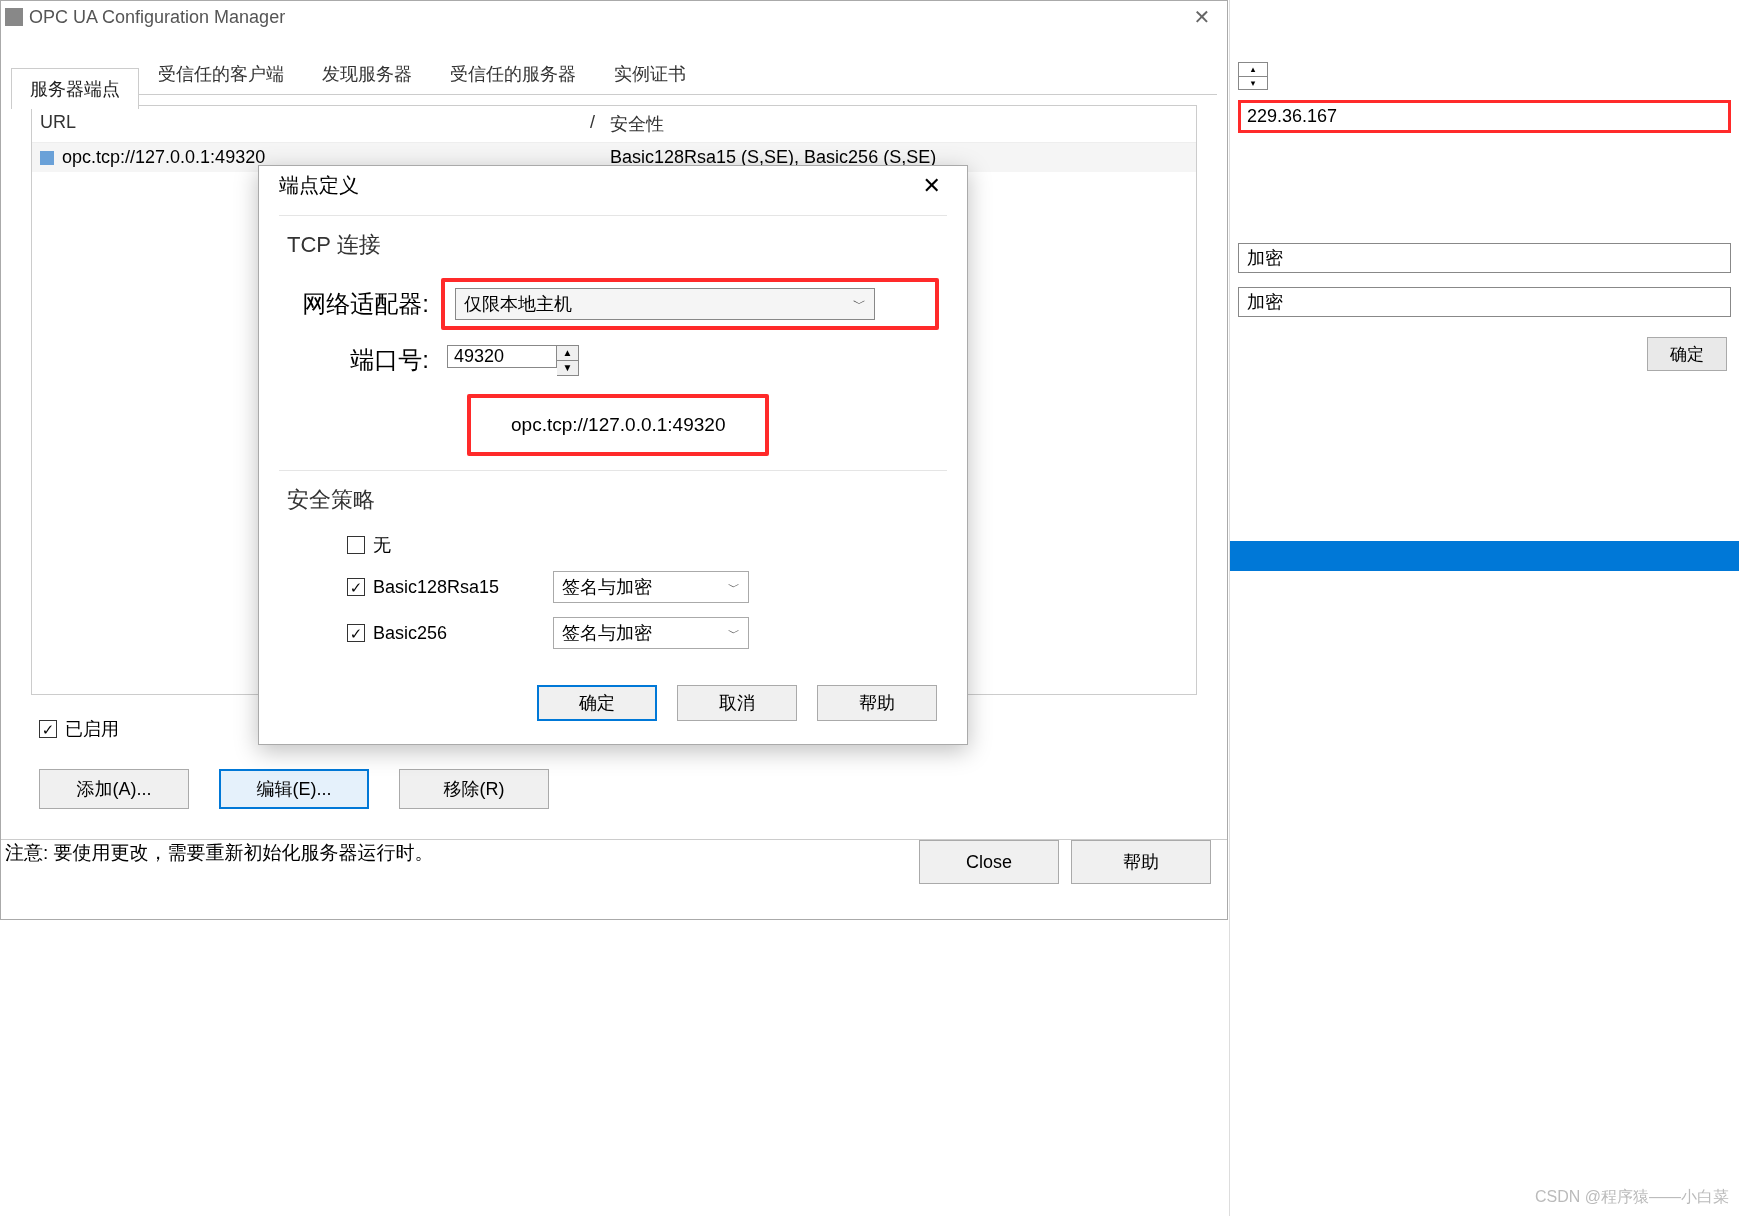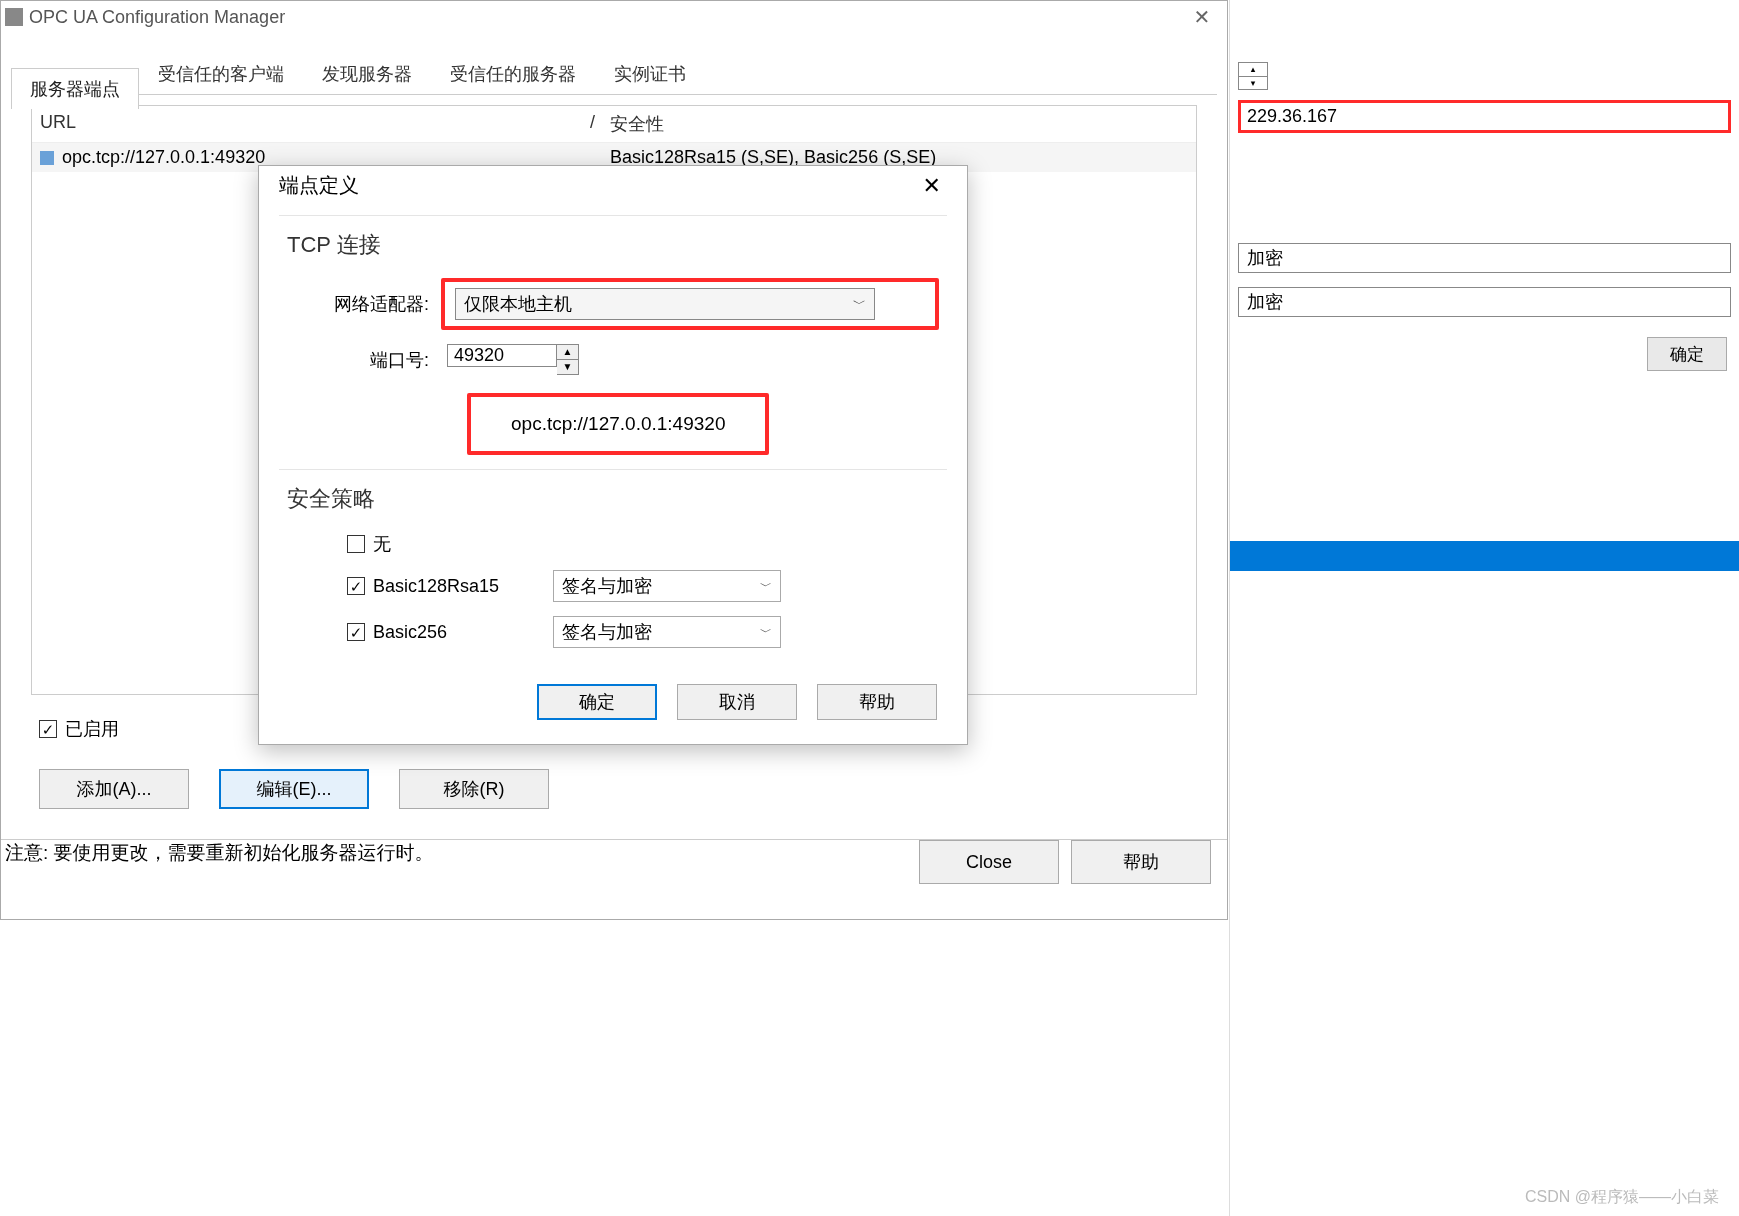--- a/index.html
+++ b/index.html
@@ -40,53 +40,53 @@
   .footer-btns { margin-left: auto; display: flex; gap: 12px; margin-right: 16px; }
   .footer-btns .win-btn { width: 140px; height: 44px; }
 
   
   .modal { position: absolute; left: 258px; top: 165px; width: 710px; height: 580px; background: #fff; border: 1px solid #aaa; box-shadow: 0 6px 22px rgba(0,0,0,.25); z-index: 10; }
   .modal .mtitle { padding: 6px 20px 10px 20px; font-size: 20px; display: flex; align-items:center; }
   .modal .mclose { margin-left:auto; font-size: 22px; padding: 0 6px; }
   .modal .section { margin: 6px 20px; border-top: 1px solid #e5e5e5; padding: 14px 8px 8px 8px; }
   .section-title { font-size: 22px; margin-bottom: 18px; color:#333; }
   .form-row { display: flex; align-items: center; margin: 8px 0; }
-  .form-label { width: 160px; text-align: right; padding-right: 18px; font-size: 18px; }
+  .form-label { width: 160px; text-align: right; padding-right: 18px; font-size: 24px; }
   .combo { flex: 1; max-width: 420px; height: 32px; border: 1px solid #888; background: #f5f5f5; display: flex; align-items: center; padding: 0 8px; }
   .combo .caret { margin-left: auto; font-size: 13px; color:#444; }
   .spinner { display: flex; }
   .spinner input { width: 110px; height: 23px; border: 1px solid #888; padding: 0 6px; font-size: 18px; }
   .spinner .arrows { width: 22px; display: flex; flex-direction: column; border:1px solid #888; border-left:none; }
   .spinner .arrows div { flex:1; text-align:center; font-size:10px; line-height:14px; background:#f0f0f0; border-bottom:1px solid #888;}
   .spinner .arrows div:last-child{border-bottom:none;}
   .url-display { margin: 10px 0 0 180px; font-size: 19px; padding: 16px 40px; }
   .highlight-red { border: 4px solid #ff2a2a; border-radius: 2px; }
   .adapter-wrap { padding: 6px 10px; margin-left:-6px; flex:1; }
   .url-wrap { display:inline-block; }
 
   .policy-row { display: flex; align-items: center; margin: 14px 0 14px 60px; }
   .policy-row .label { width: 180px; font-size: 18px; }
-  .sel { width: 228px; height: 32px; border: 1px solid #aaa; background:#fff; display:flex; align-items:center; padding:0 8px; }
+  .sel { width: 196px; height: 32px; border: 1px solid #aaa; background:#fff; display:flex; align-items:center; padding:0 8px; }
   .sel .caret { margin-left:auto; font-size:12px; color:#555; }
 
   .modal-btns { display:flex; gap:20px; justify-content:flex-end; margin: 14px 30px 0 0;}
   .modal-btns .win-btn { width: 120px; height: 36px; }
   .modal-btns .win-btn.default { border:2px solid #0078d7; }
 
   
   .bg-window { position:absolute; right:0; top:0; width: 510px; height: 1216px; background:#fff; border-left:1px solid #ddd; z-index:0;}
   .red-bar { border:3px solid #ff2a2a; padding:3px 6px; margin:6px 0 6px -2px;}
   .bg-row { display:flex; align-items:center; margin:6px 8px;}
   .bg-spin { display:flex; border:1px solid #888; width:30px; height:28px; flex-direction:column;}
   .bg-spin div{ flex:1; text-align:center; font-size:9px; line-height:12px; border-bottom:1px solid #888;}
   .bg-spin div:last-child{border-bottom:none;}
   .bg-sel { border:1px solid #888; height:30px; padding:0 8px; display:flex; align-items:center; width:100%;}
   .bg-btn-bar{display:flex; justify-content:flex-end; gap:8px; margin:20px 12px;}
   .bg-btn{ width:80px; height:34px; border:1px solid #aaa; background:#e9e9e9; display:flex;align-items:center;justify-content:center;font-size:17px;}
-  .watermark { position:absolute; right:20px; bottom:8px; color:#bbb; font-size:16px; z-index:60;}
+  .watermark { position:absolute; right:10px; bottom:8px; color:#bbb; font-size:16px; z-index:60;}
   .blue-strip { background:#0078d7; height:30px; margin-top:170px;}
 </style>
 </head>
 <body>
 
 <div class="bg-window">
   <div style="height:22px;"></div>
   <div class="bg-row" style="margin-top:40px;">
     <div class="bg-spin">
         <div>▴</div>

